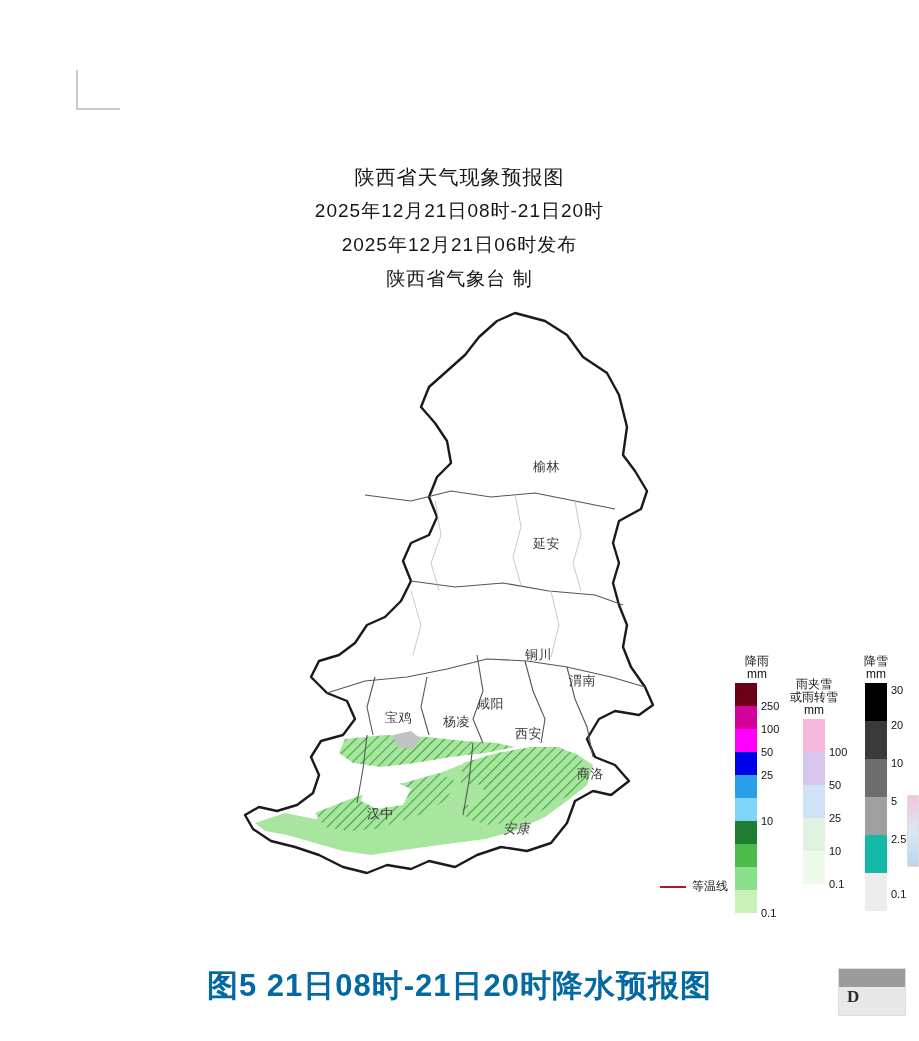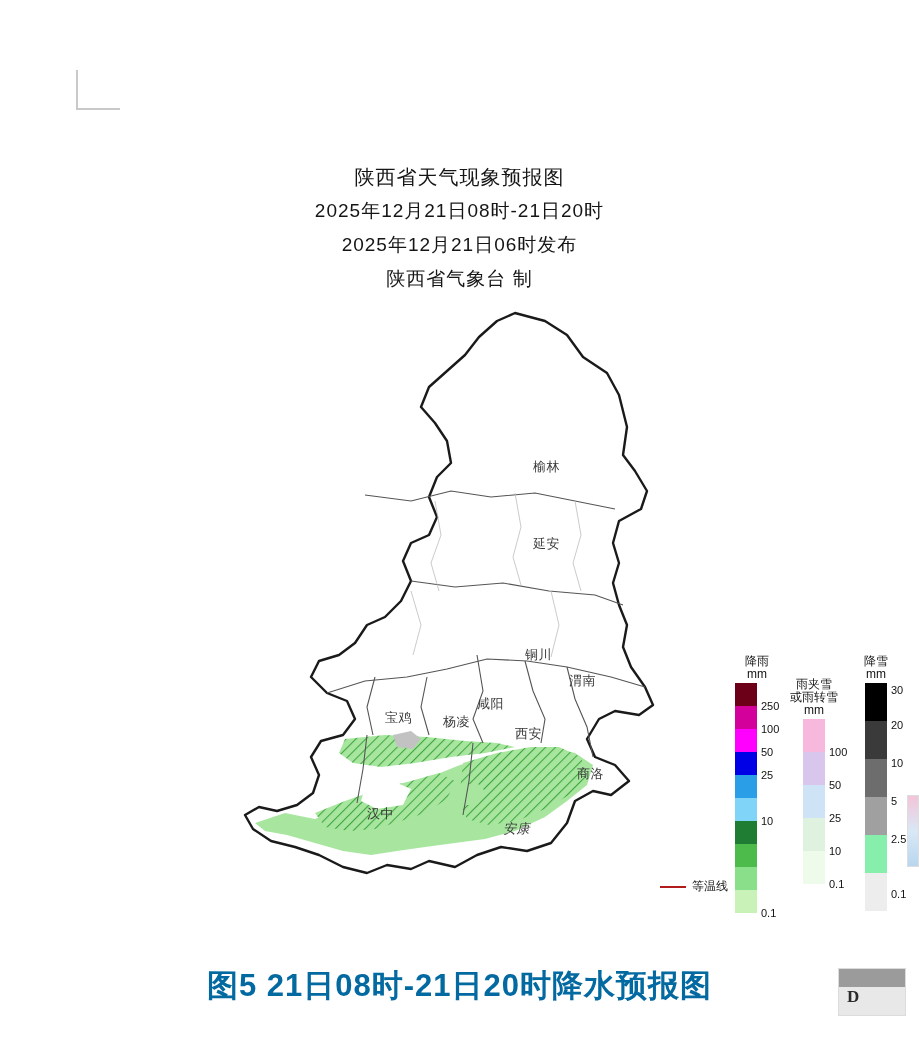--- a/index.html
+++ b/index.html
@@ -329,21 +329,21 @@
     </div>
     <div class="lg-cell" style="height:38px;background:#3a3a3a;">
       <span class="lg-tick" style="top:10%;">20</span>
     </div>
     <div class="lg-cell" style="height:38px;background:#6d6d6d;">
       <span class="lg-tick" style="top:10%;">10</span>
     </div>
     <div class="lg-cell" style="height:38px;background:#a0a0a0;">
       <span class="lg-tick" style="top:10%;">5</span>
     </div>
-    <div class="lg-cell" style="height:38px;background:#86efac;">
+    <div class="lg-cell" style="height:38px;background:#14b8a6;">
       <span class="lg-tick" style="top:10%;">2.5</span>
     </div>
     <div class="lg-cell" style="height:38px;background:#ededed;">
       <span class="lg-tick" style="top:55%;">0.1</span>
     </div>
   </div>
 </div>
 
 <div class="legend-iso">
   <span class="iso-line"></span>

